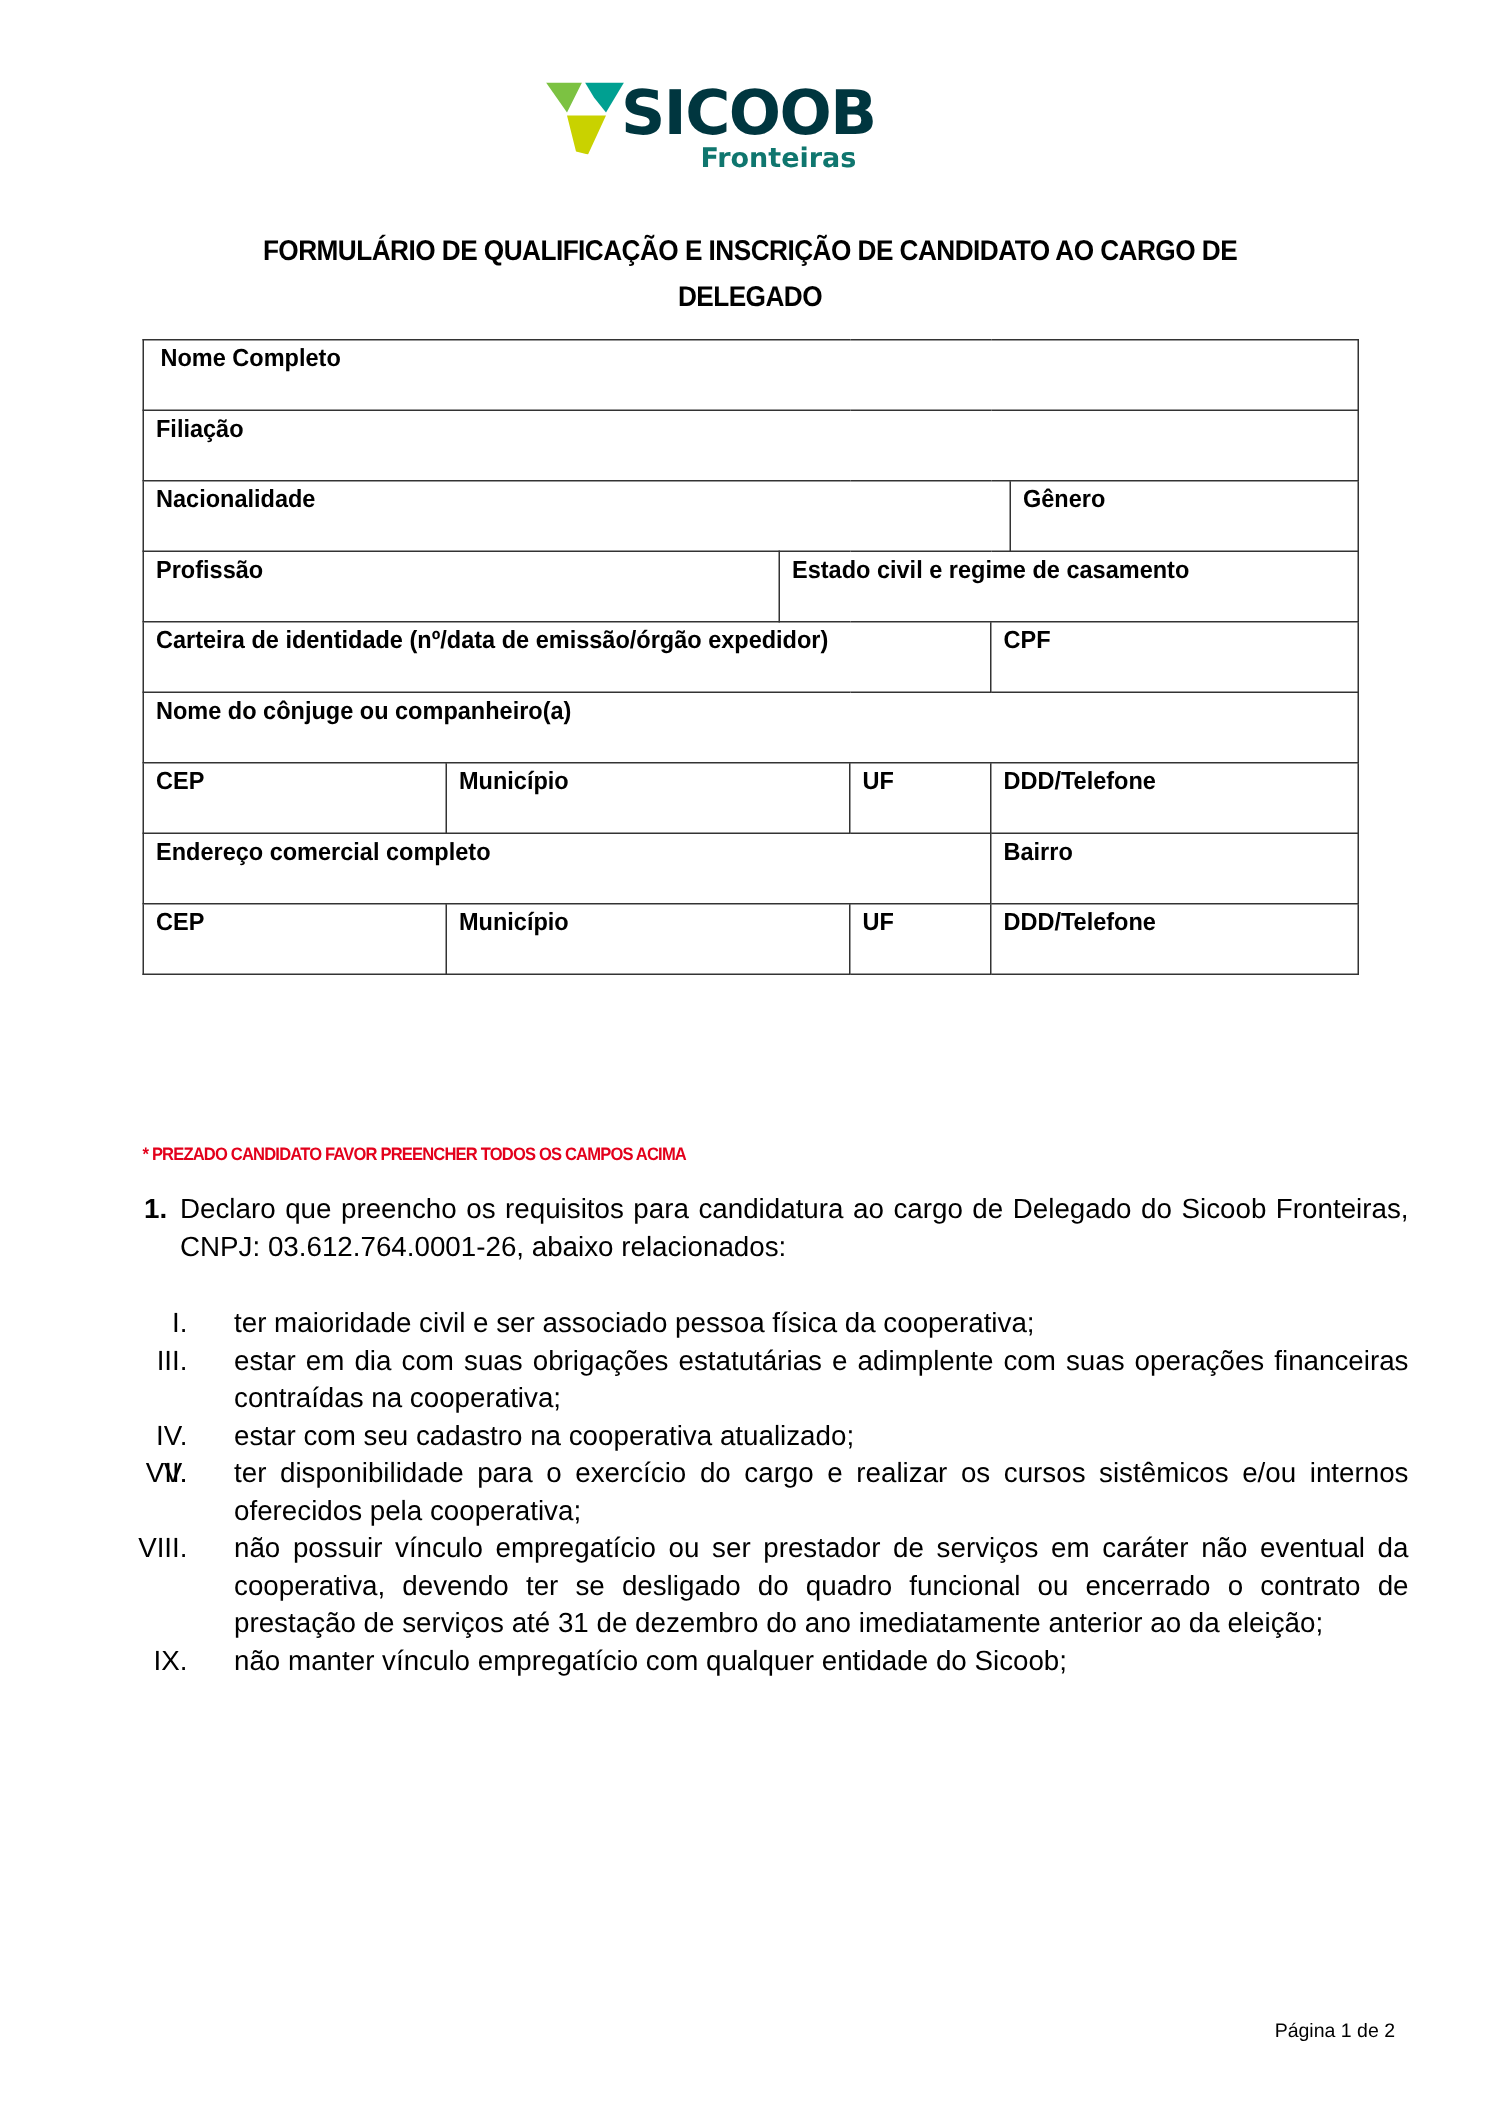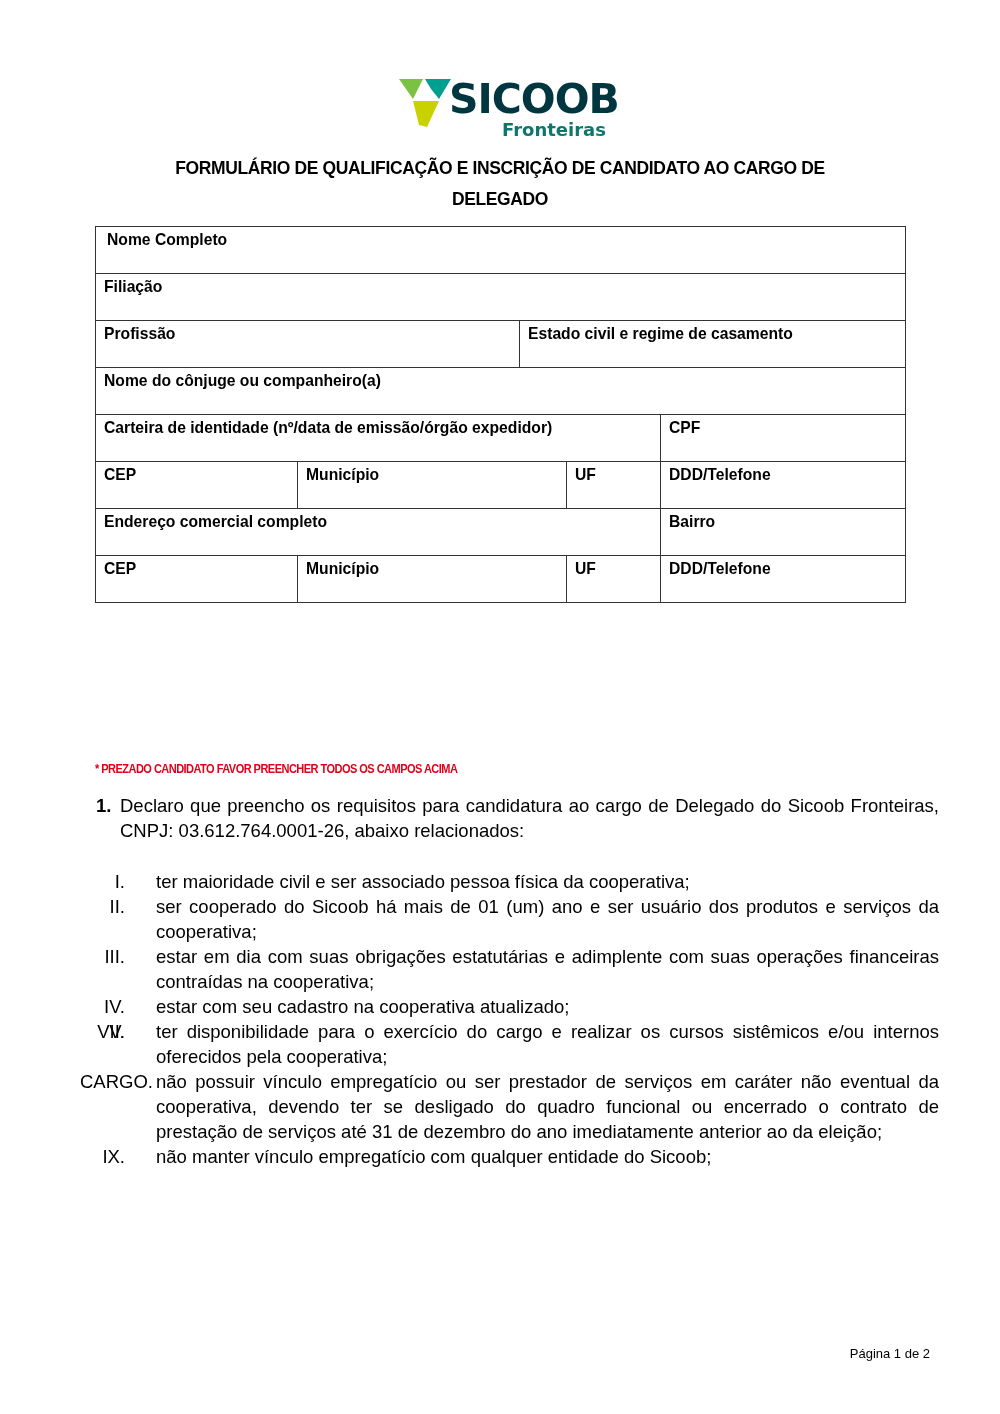--- a/index.html
+++ b/index.html
@@ -1,17 +1,17 @@
 <!DOCTYPE html>
 <html><head>
 <meta charset="utf-8">
 <style>
   html, body { margin: 0; padding: 0; background: #ffffff; }
   body { width: 1000px; height: 1414px; position: relative; overflow: hidden; font-family: "Liberation Sans", sans-serif; color: #000; }
-  .logo { position: absolute; left: 399px; top: 55px; width: 210px; height: 65px; margin-top: 24px; }
+  .logo { position: absolute; left: 364px; top: 55px; width: 210px; height: 65px; }
   .logo-mark { position: absolute; left: 0; top: 0; width: 52px; height: 48px; }
   .logo-word { position: absolute; left: 50px; top: -4px; font-family: "DejaVu Sans", sans-serif; font-weight: bold; font-size: 41px; color: #00363f; letter-spacing: -1px; }
   .logo-sub { position: absolute; left: 103px; top: 40px; font-family: "DejaVu Sans", sans-serif; font-weight: bold; font-size: 18px; color: #0f766e; }
   .title { position: absolute; left: 90px; top: 152px; width: 820px; text-align: center; font-family: "Liberation Sans", sans-serif; font-weight: bold; font-size: 19px; line-height: 31px; letter-spacing: -0.4px; transform: scaleX(0.92); }
   table.form { position: absolute; left: 95px; top: 226px; width: 810px; border-collapse: collapse; table-layout: fixed; }
   table.form td { border: 1.3px solid #333; height: 47px; vertical-align: top; padding: 3px 1px 0 8px; font-weight: bold; font-size: 16.5px; box-sizing: border-box; }
   .lbl { display: inline-block; transform-origin: left top; transform: scaleX(0.95); white-space: nowrap; }
   .notice { position: absolute; left: 95px; top: 762px; color: #e3001b; font-weight: bold; font-size: 12px; letter-spacing: -0.6px; transform: scaleX(0.92); transform-origin: left top; }
   .decl { position: absolute; left: 96px; top: 793px; width: 843px; font-size: 18.5px; line-height: 25px; }
   .decl .num { position: absolute; left: 0; top: 0; font-weight: bold; }
@@ -50,29 +50,33 @@
       <col style="width:232px">
   </colgroup>
   <tbody>
       <tr>
     <td colspan="6" style="padding-left:11px"><span class="lbl">Nome Completo</span></td>
   </tr>
   <tr>
     <td colspan="6"><span class="lbl">Filiação</span></td>
   </tr>
   <tr>
+    <td colspan="5"><span class="lbl">Nacionalidade</span></td>
+    <td><span class="lbl">Gênero</span></td>
+  </tr>
+  <tr>
     <td colspan="2"><span class="lbl">Profissão</span></td>
     <td colspan="4"><span class="lbl">Estado civil e regime de casamento</span></td>
   </tr>
   <tr>
-    <td colspan="6"><span class="lbl">Nome do cônjuge ou companheiro(a)</span></td>
+    <td colspan="4"><span class="lbl">Carteira de identidade (nº/data de emissão/órgão expedidor)</span></td>
+    <td colspan="2"><span class="lbl">CPF</span></td>
   </tr>
   <tr>
-    <td colspan="4"><span class="lbl">Carteira de identidade (nº/data de emissão/órgão expedidor)</span></td>
-    <td colspan="2"><span class="lbl">CPF</span></td>
+    <td colspan="6"><span class="lbl">Nome do cônjuge ou companheiro(a)</span></td>
   </tr>
   <tr>
     <td><span class="lbl">CEP</span></td>
     <td colspan="2" style="width:270px"><span class="lbl">Município</span></td>
     <td><span class="lbl">UF</span></td>
     <td colspan="2"><span class="lbl">DDD/Telefone</span></td>
   </tr>
   <tr>
     <td colspan="4"><span class="lbl">Endereço comercial completo</span></td>
     <td colspan="2"><span class="lbl">Bairro</span></td>
@@ -88,22 +92,21 @@
 
 <div class="notice">* PREZADO CANDIDATO FAVOR PREENCHER TODOS OS CAMPOS ACIMA</div>
 
 <div class="decl">
   <span class="num">1.</span>
   <span class="txt">Declaro que preencho os requisitos para candidatura ao cargo de Delegado do Sicoob Fronteiras, CNPJ: 03.612.764.0001-26, abaixo relacionados:</span>
 </div>
 
 <div class="reqs" id="reqs">
     <div class="req"><span class="roman">I.</span><span>ter maioridade civil e ser associado pessoa física da cooperativa;</span></div>
-    <div class="req"><span class="roman">II.</span><span>ser cooperado do Sicoob há mais de 01 (um) ano e ser usuário dos produtos e serviços da cooperativa;</span></div>
     <div class="req"><span class="roman">III.</span><span>estar em dia com suas obrigações estatutárias e adimplente com suas operações financeiras contraídas na cooperativa;</span></div>
     <div class="req"><span class="roman">IV.</span><span>estar com seu cadastro na cooperativa atualizado;</span></div>
     <div class="req"><span class="roman">V.</span></div>
     <div class="req"><span class="roman">VII.</span><span>ter disponibilidade para o exercício do cargo e realizar os cursos sistêmicos e/ou internos oferecidos pela cooperativa;</span></div>
-    <div class="req"><span class="roman">CARGO.</span><span>não possuir vínculo empregatício ou ser prestador de serviços em caráter não eventual da cooperativa, devendo ter se desligado do quadro funcional ou encerrado o contrato de prestação de serviços até 31 de dezembro do ano imediatamente anterior ao da eleição;</span></div>
+    <div class="req"><span class="roman">VIII.</span><span>não possuir vínculo empregatício ou ser prestador de serviços em caráter não eventual da cooperativa, devendo ter se desligado do quadro funcional ou encerrado o contrato de prestação de serviços até 31 de dezembro do ano imediatamente anterior ao da eleição;</span></div>
     <div class="req"><span class="roman">IX.</span><span>não manter vínculo empregatício com qualquer entidade do Sicoob;</span></div>
   </div>
 
 <div class="footer">Página 1 de 2</div>
 
 </body></html>

